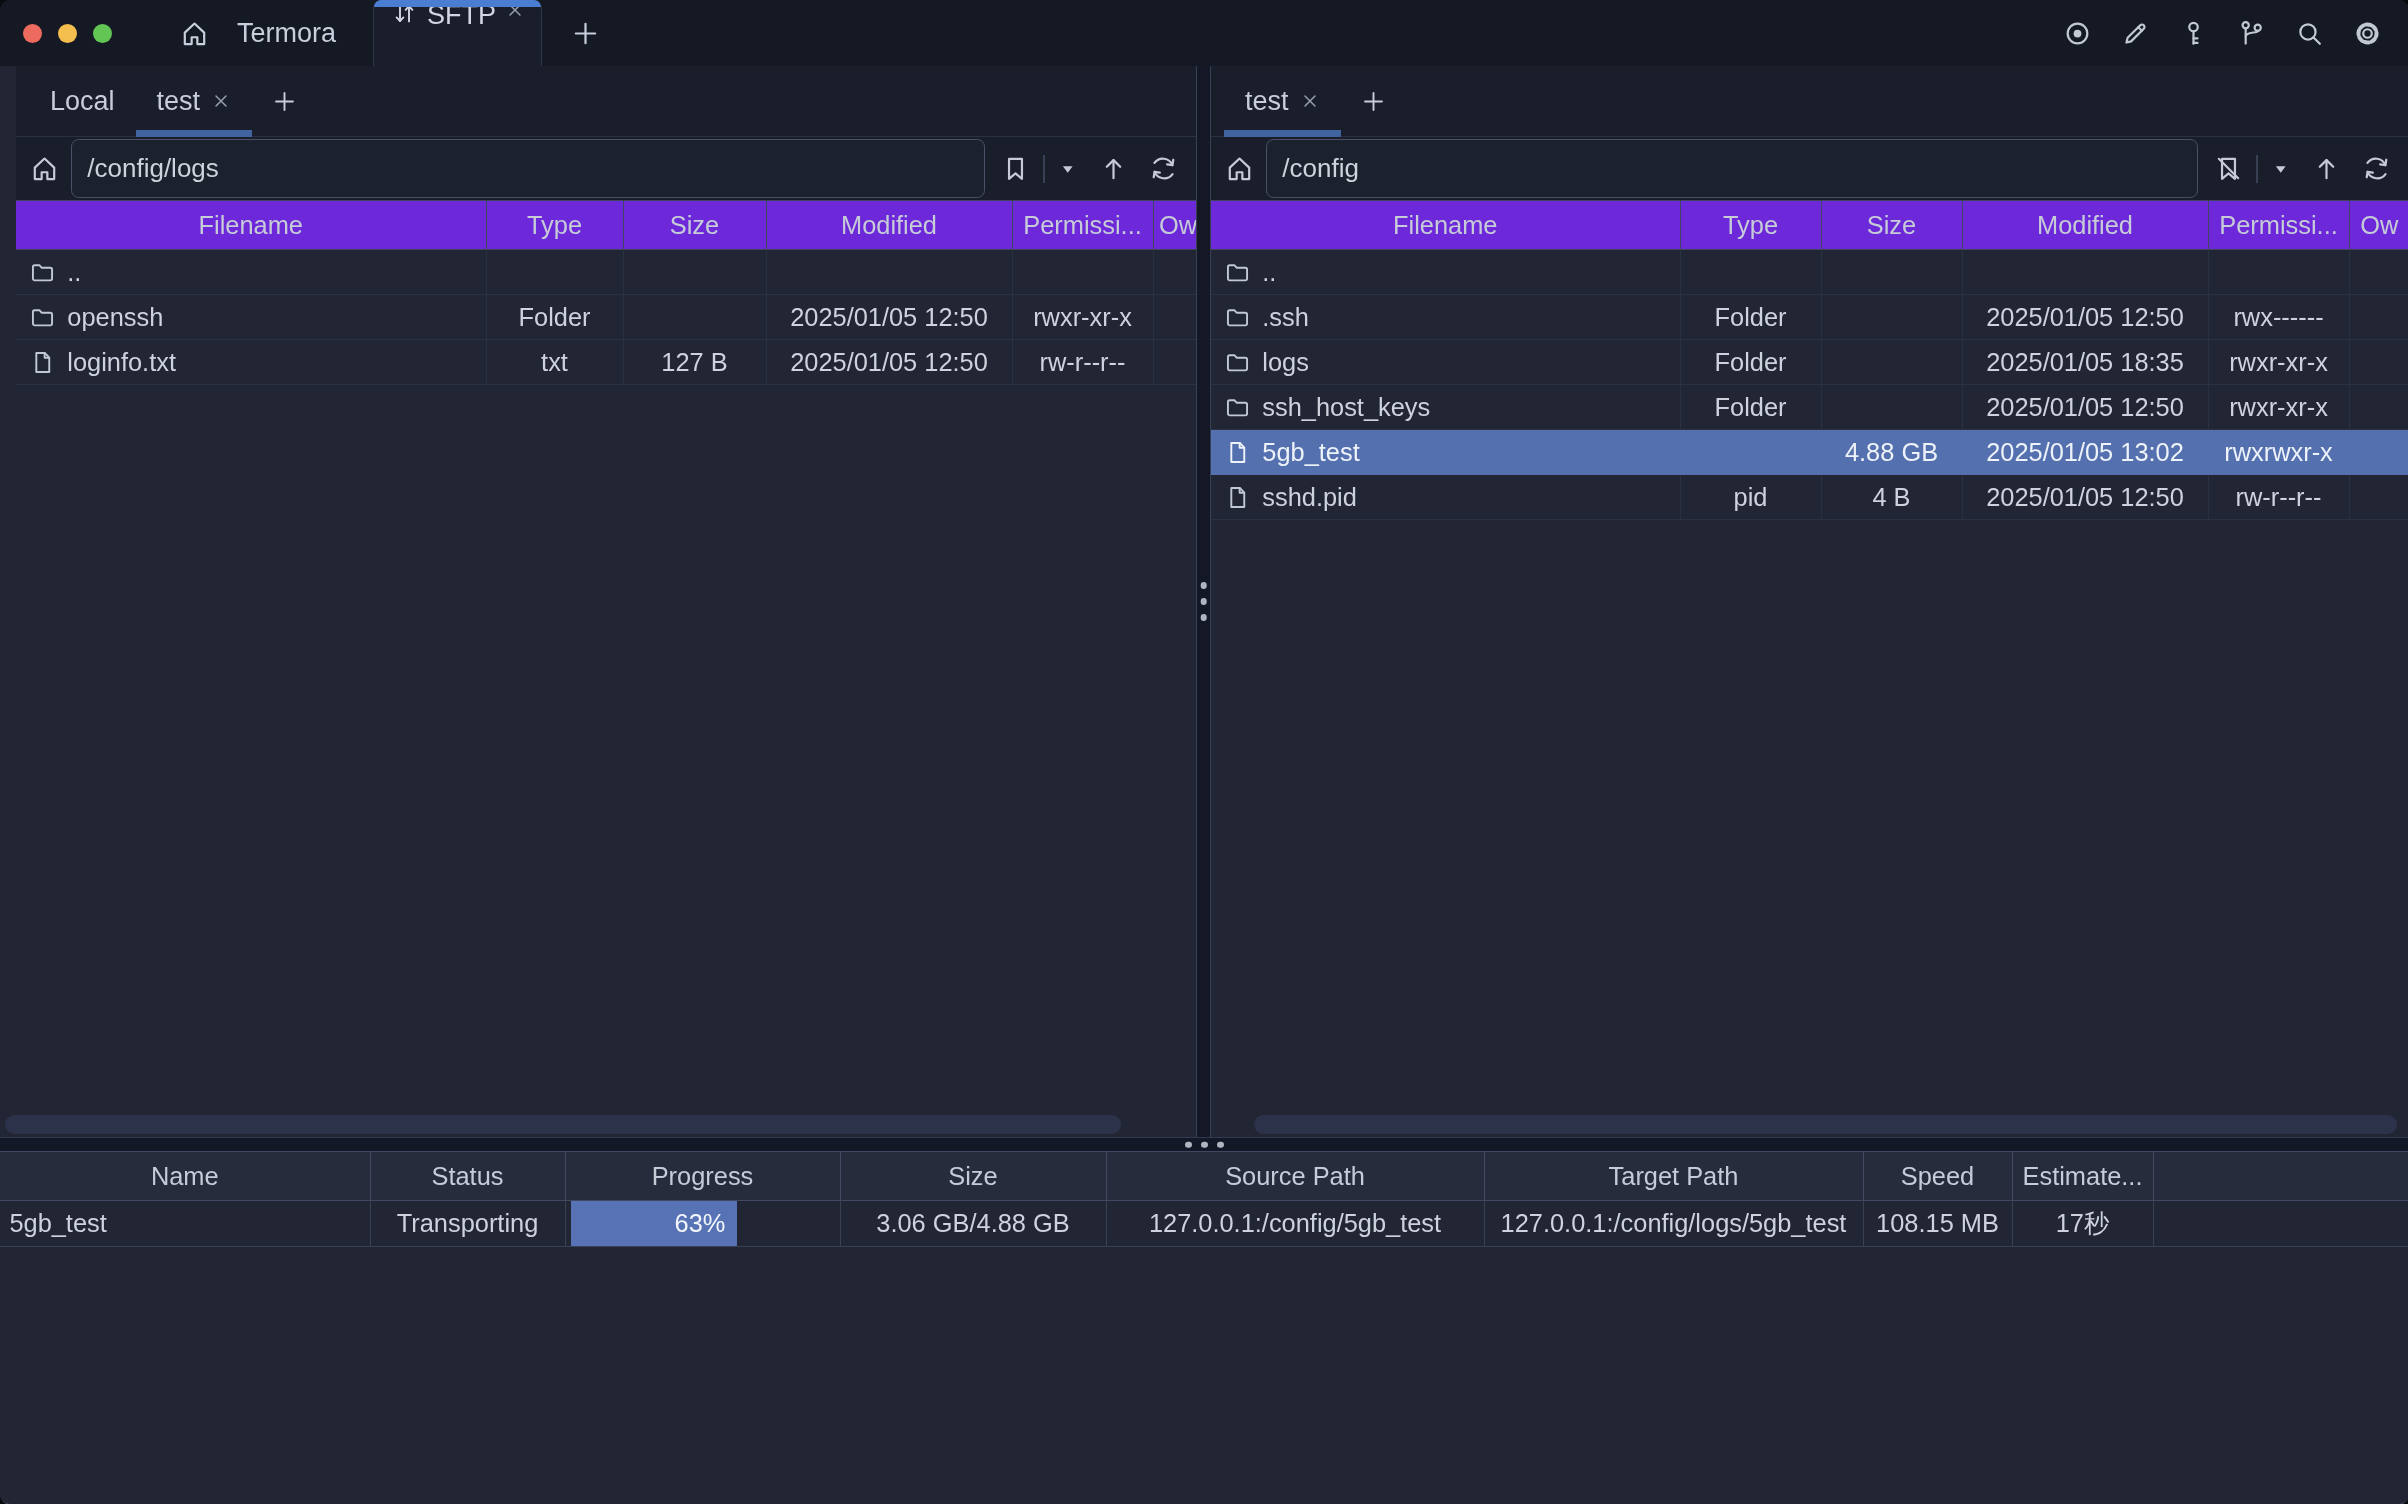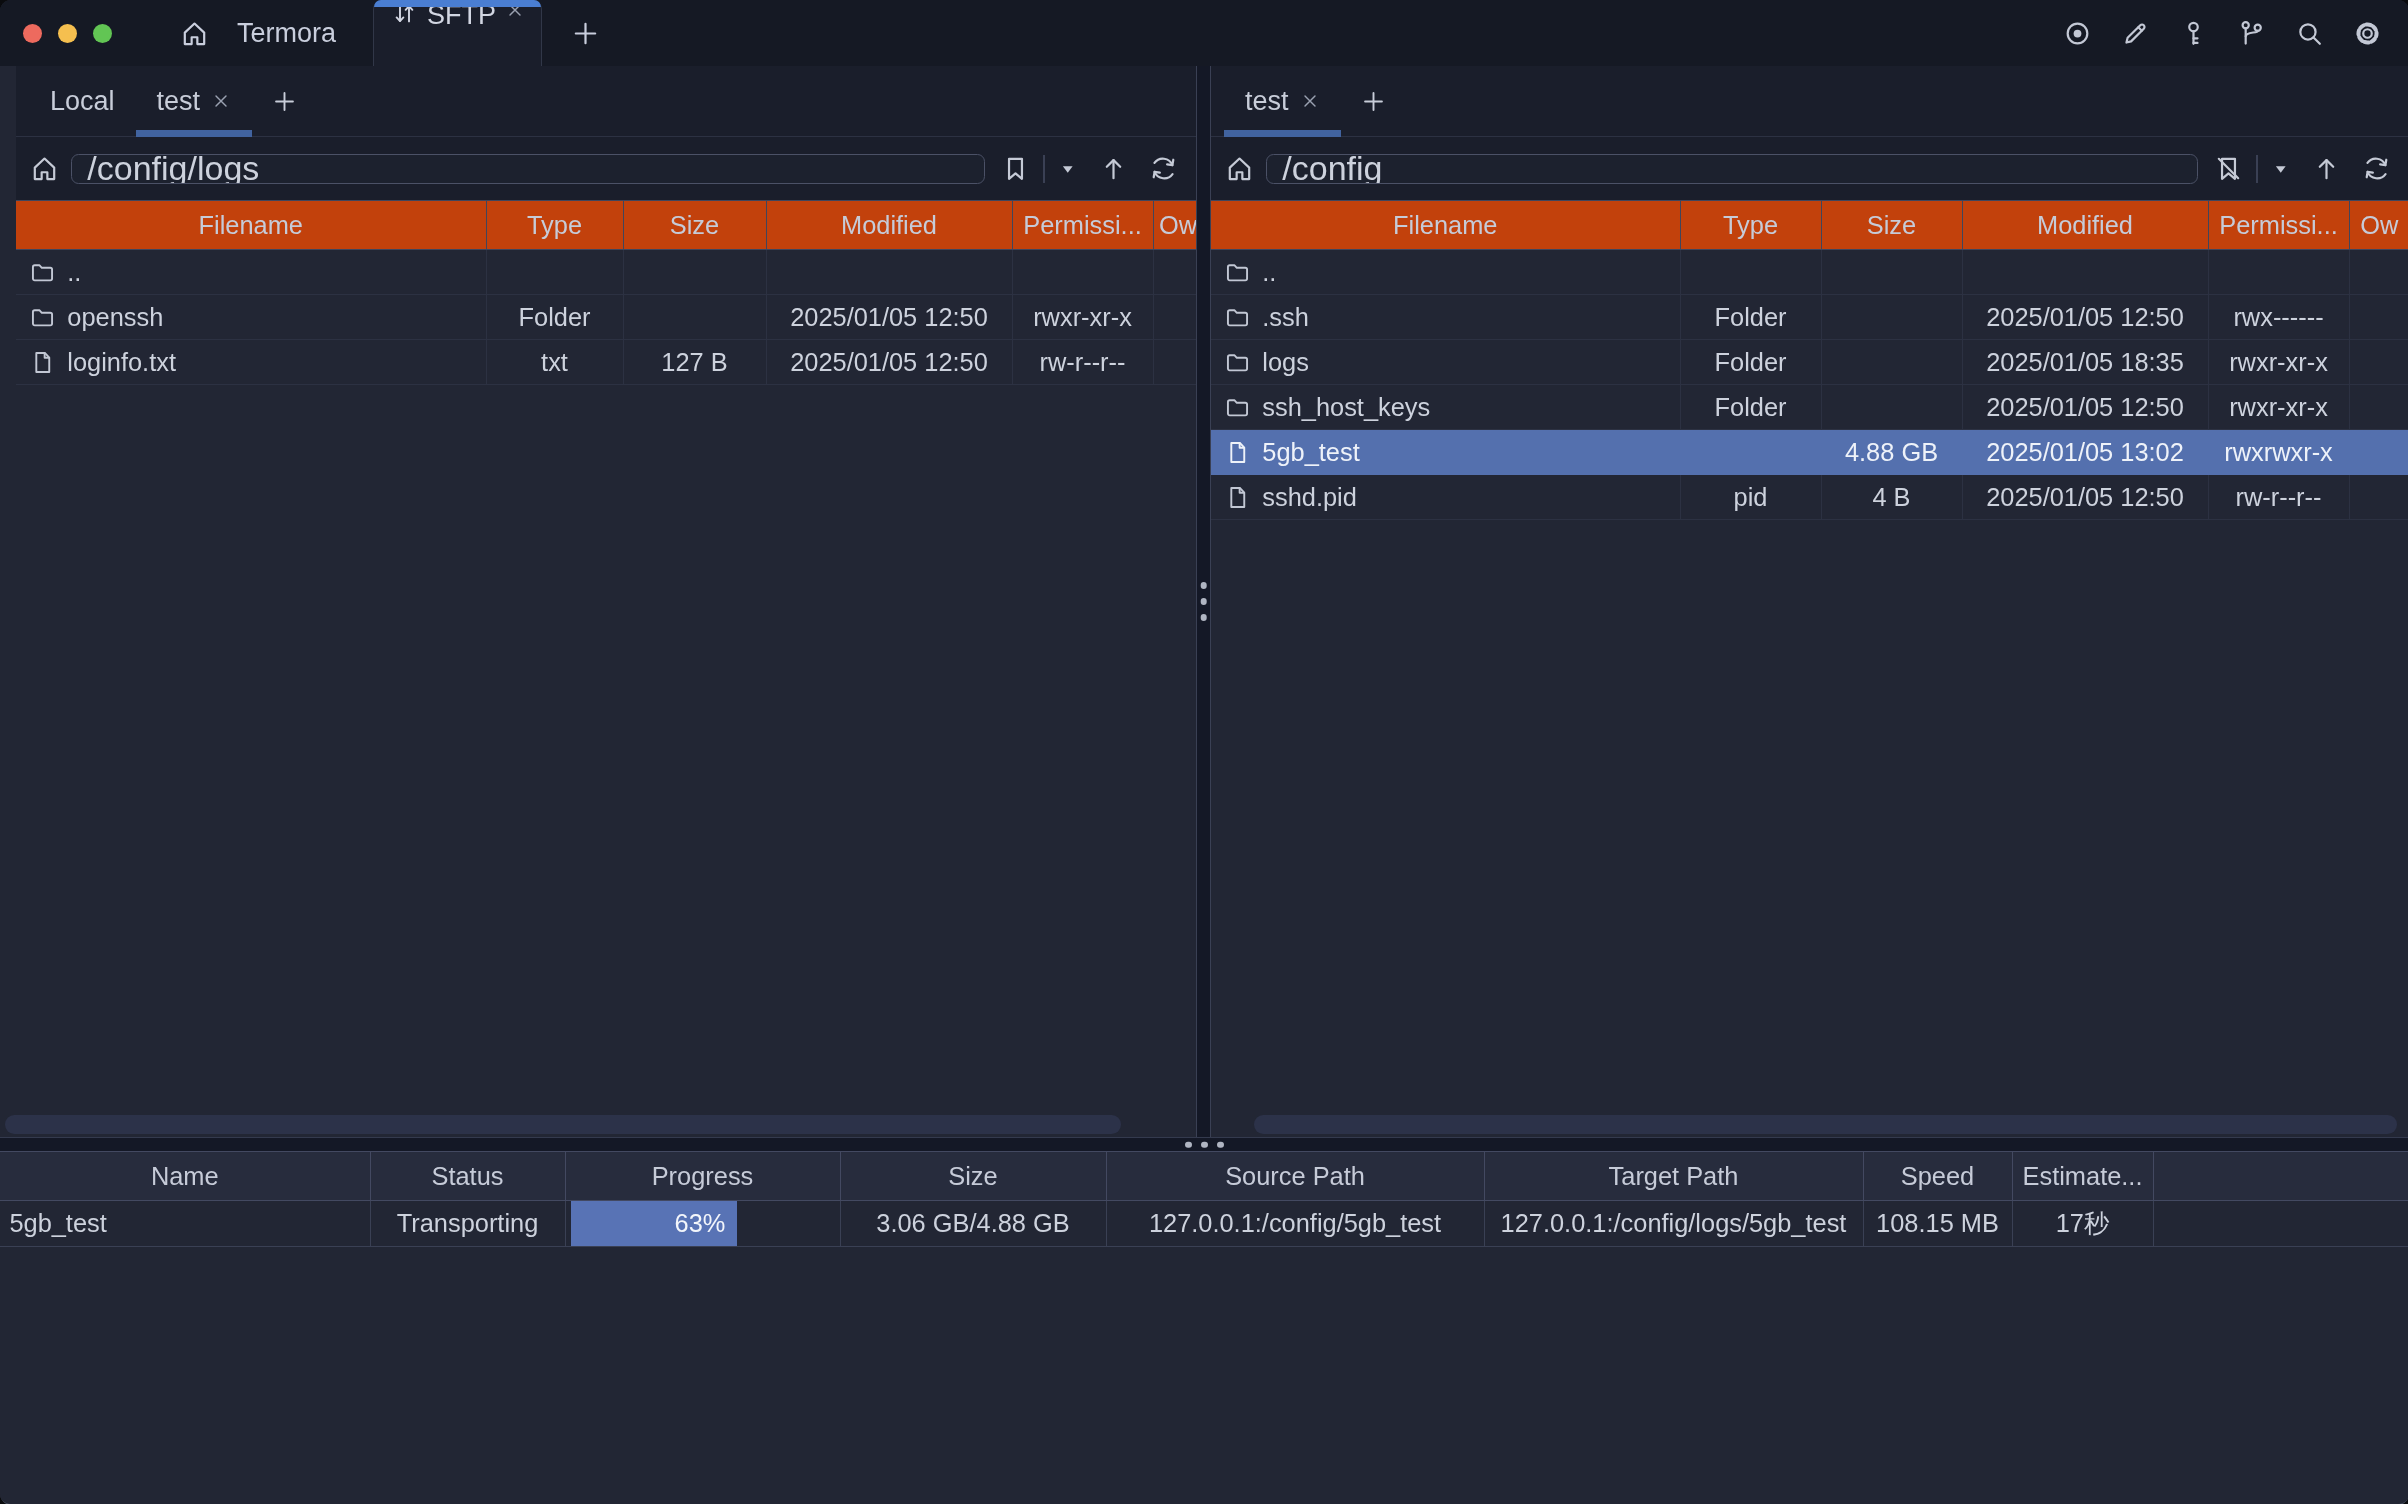--- a/index.html
+++ b/index.html
@@ -33,28 +33,28 @@
 
   
   .tabbar{height:71px;flex:none;background:#1a1e2b;border-bottom:0.9px solid #2c3142;display:flex;align-items:stretch;padding-left:13px;color:#c8cdd9;}
   .ptab{position:relative;display:flex;align-items:center;gap:11.3px;padding:0 21px;font-size:27px;cursor:default;}
   .ptab.active::after{content:"";position:absolute;left:0;right:0;bottom:-0.9px;height:6.6px;background:#41639f;}
   .ptab .cl{color:#9aa1b1;}
   .ptab-plus{display:flex;align-items:center;padding:0 19px;color:#c8cdd9;}
 
   
   .pathrow{height:63px;flex:none;background:#1a1e2b;display:flex;align-items:center;gap:11.3px;padding:0 13px;color:#c5cad6;}
-  .path-input{flex:1;height:30px;min-width:0;background:#1c212e;border:1.9px solid #4b5166;border-radius:7.5px;color:#cdd2dd;font-size:34px;font-family:inherit;padding:0 15px;outline:none;}
+  .path-input{flex:1;height:59px;min-width:0;background:#1c212e;border:1.9px solid #4b5166;border-radius:7.5px;color:#cdd2dd;font-size:26px;font-family:inherit;padding:0 15px;outline:none;}
   .tool-group{display:flex;align-items:center;gap:7.5px;}
   .tool-sep{width:1.9px;height:28px;background:#3a4054;}
   .tbtn{display:flex;align-items:center;justify-content:center;padding:3.8px;color:#c5cad6;background:none;border:none;}
 
   
   .ftable{width:100%;border-collapse:collapse;table-layout:fixed;flex:none;}
-  .ftable th{height:49px;background:#c2410c;border-top:0.9px solid #3f455c;border-bottom:0.9px solid #3f455c;border-right:0.9px solid #3f455c;font-weight:normal;font-size:25.4px;color:#c6cbd8;padding:0 5.6px;overflow:hidden;white-space:nowrap;}
+  .ftable th{height:49px;background:#6d28d9;border-top:0.9px solid #3f455c;border-bottom:0.9px solid #3f455c;border-right:0.9px solid #3f455c;font-weight:normal;font-size:25.4px;color:#c6cbd8;padding:0 5.6px;overflow:hidden;white-space:nowrap;}
   .ftable th:last-child{border-right:none;}
   .ftable td{height:45px;border-bottom:0.9px solid #2c3142;border-right:0.9px solid #2c3142;font-size:25.4px;color:#cdd2dd;padding:0 7.5px;overflow:hidden;white-space:nowrap;text-align:center;}
   .ftable td:last-child{border-right:none;}
   .ftable td.fname{text-align:left;padding-left:13px;}
   .fn{display:flex;align-items:center;gap:11.3px;}
   .fn .ic{flex:none;color:#c2c7d4;}
   tr.selected td{background:#5470ae;border-color:#5470ae;color:#eef2f9;}
   tr.selected .fn .ic{color:#eef2f9;}
 
   .pane-fill{flex:1;}

